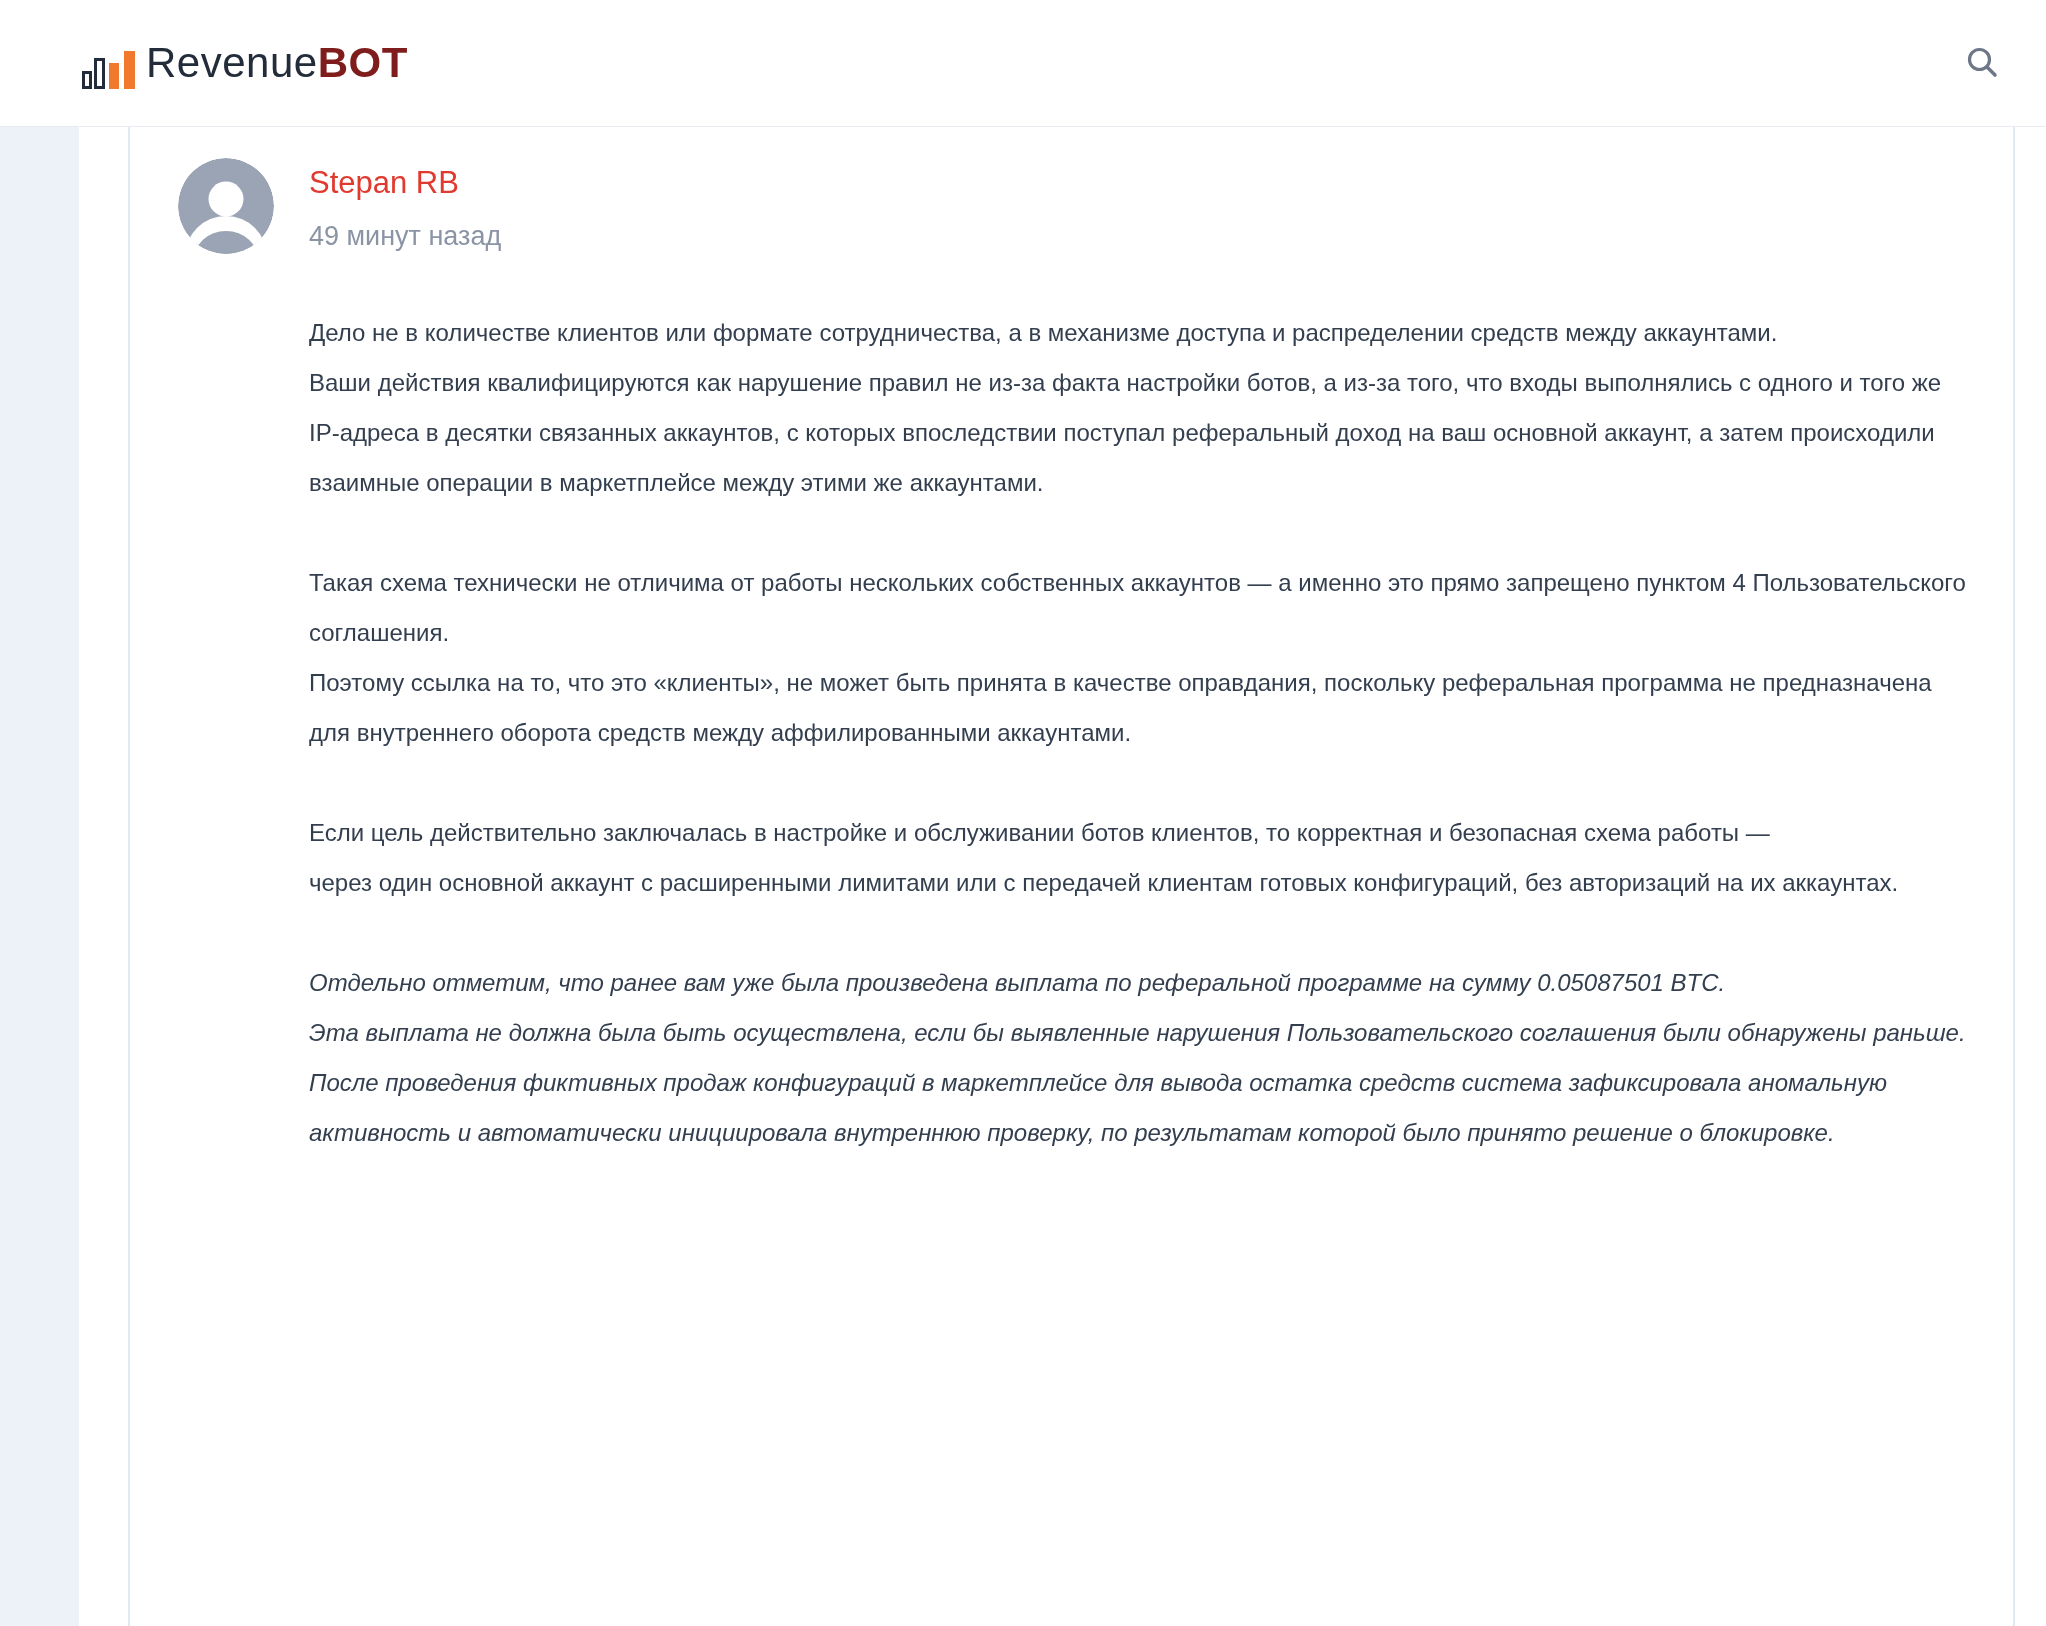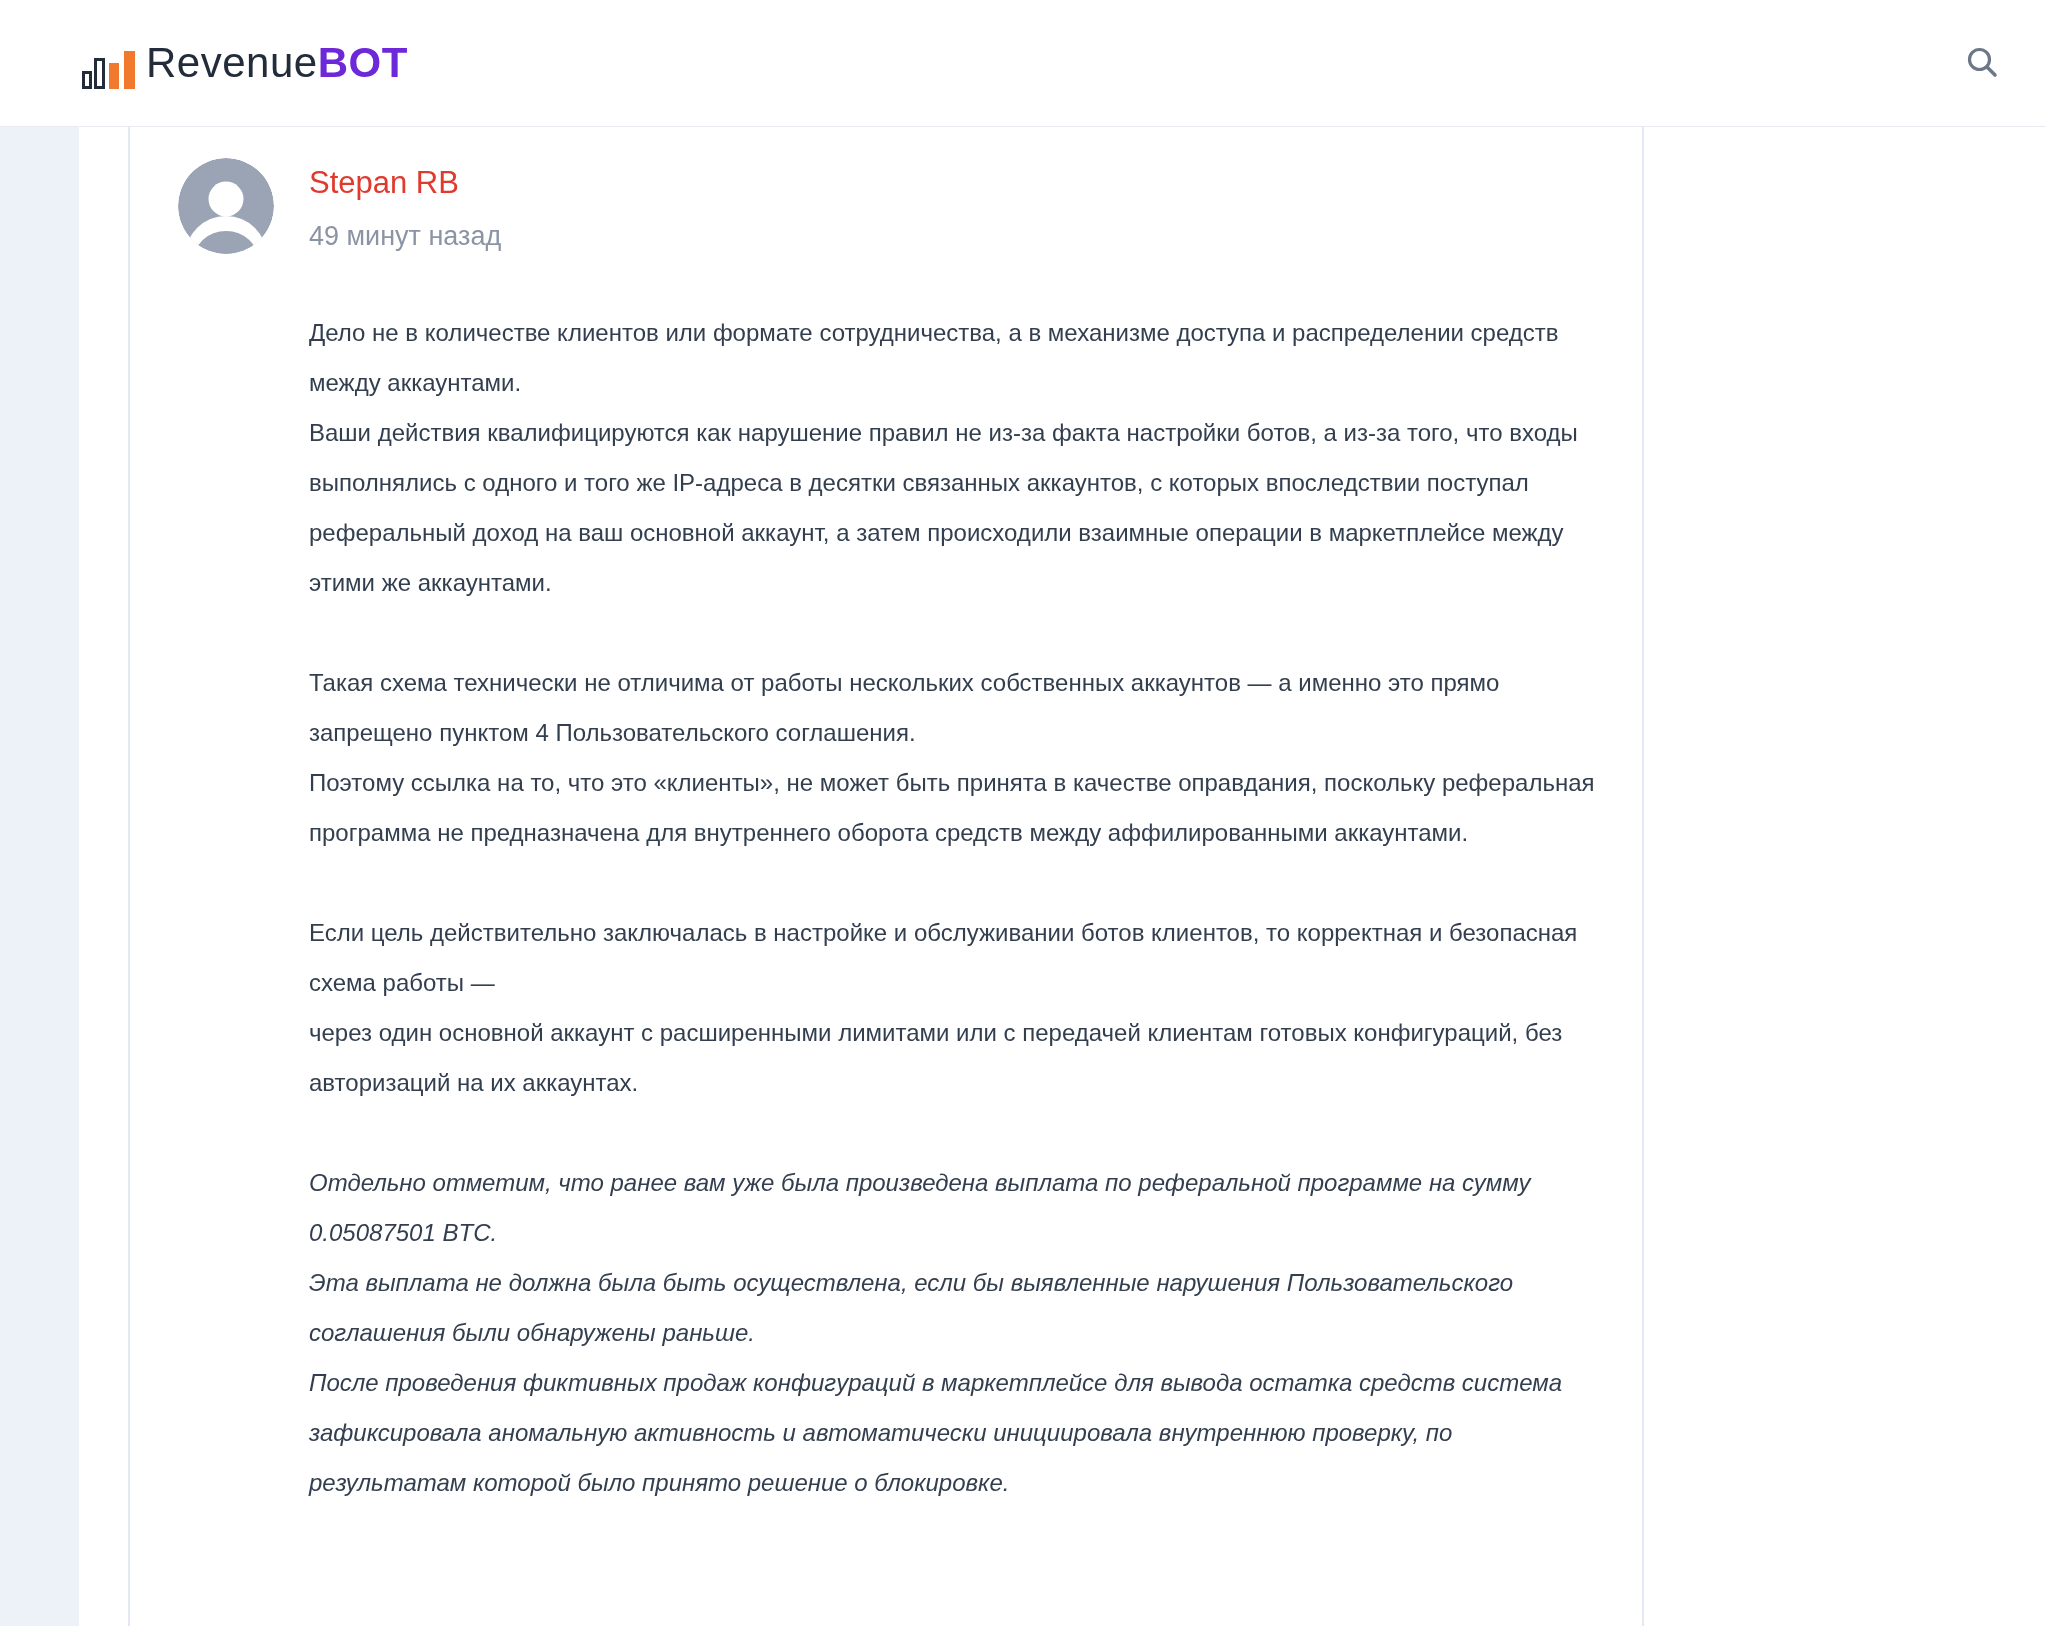--- a/index.html
+++ b/index.html
@@ -32,21 +32,21 @@
     cursor: pointer;
   }
   .logo-text {
     font-size: 42px;
     letter-spacing: 0.5px;
     line-height: 1;
     display: flex;
     align-items: baseline;
   }
   .brand-primary { color: #232c3a; font-weight: 400; }
-  .brand-secondary { color: #6d28d9; font-weight: 700; }
+  .brand-secondary { color: #7f1d1d; font-weight: 700; }
   .search-btn {
     background: none;
     border: none;
     width: 56px; height: 56px;
     display: flex; align-items: center; justify-content: center;
     cursor: pointer;
   }
 
   
   .page {
@@ -57,21 +57,21 @@
   }
   .left-gutter {
     position: absolute;
     top: 0; left: 0;
     width: 79px; height: 100%;
     background: #edf1f8;
   }
   .card {
     position: absolute;
     top: 0; left: 128px;
-    width: 1516px; height: 100%;
+    width: 1887px; height: 100%;
     background: #ffffff;
     border-left: 2px solid #e3e9f4;
     border-right: 2px solid #e3e9f4;
     padding: 31px 36px 0 48px;
   }
 
   
   .comment { display: flex; align-items: flex-start; }
   .avatar {
     flex: 0 0 96px;

